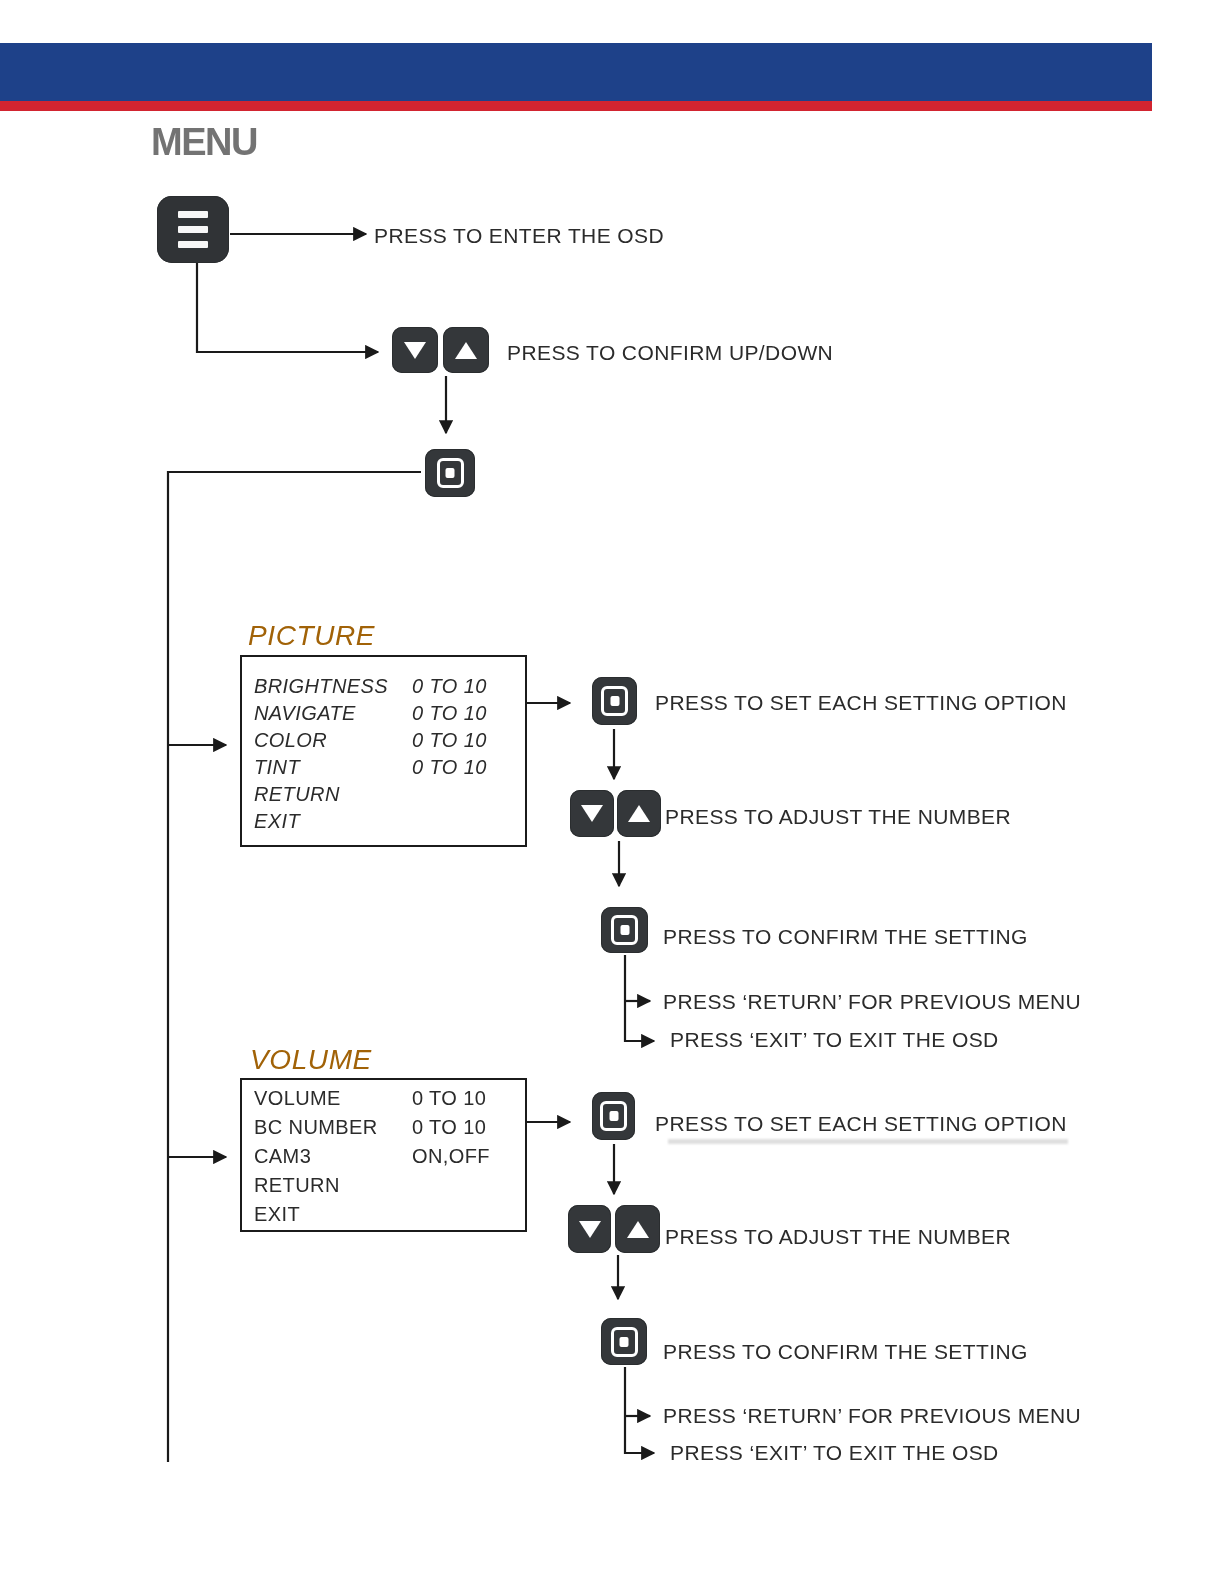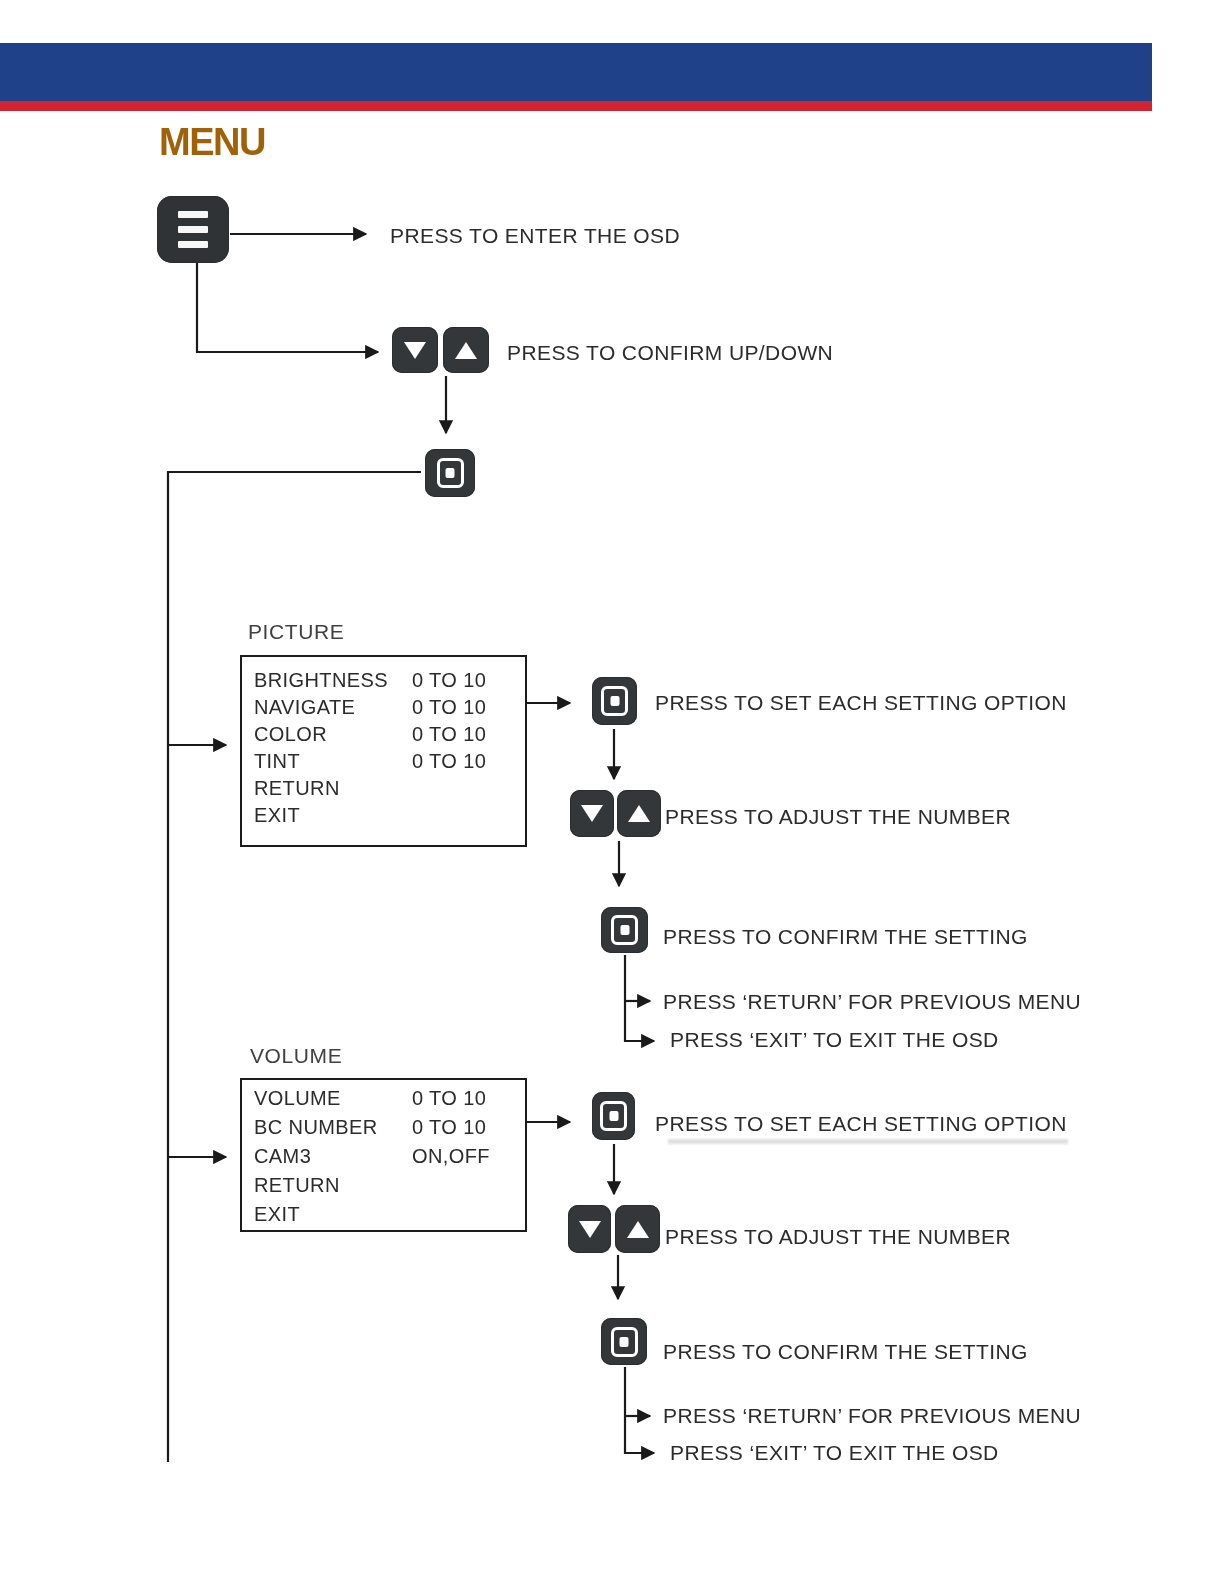--- a/index.html
+++ b/index.html
@@ -3,22 +3,22 @@
 <meta charset="utf-8">
 <style>
   html,body{margin:0;padding:0;background:#ffffff;}
   body{font-family:"Liberation Sans","DejaVu Sans",sans-serif;}
   #page{position:relative;width:1224px;height:1584px;background:#ffffff;overflow:hidden;}
 
   
   .header-bar{position:absolute;left:0;top:43px;width:1152px;height:58px;background:#1e4189;}
   .header-stripe{position:absolute;left:0;top:101px;width:1152px;height:10px;background:#d22430;}
 
-  .page-title{position:absolute;left:159px;top:121px;font-size:38px;font-weight:bold;
-    letter-spacing:-1.5px;color:#a16207;}
+  .page-title{position:absolute;left:151px;top:121px;font-size:38px;font-weight:bold;
+    letter-spacing:-1.5px;color:#737373;}
 
   
   svg.wires{position:absolute;left:0;top:0;width:1224px;height:1584px;}
 
   
   .btn{position:absolute;background:#34373a;border-radius:10px;display:flex;
        align-items:center;justify-content:center;box-shadow:inset 0 0 0 1px #2a2d2f;}
   .btn.big{border-radius:15px;background:#303336;}
 
   .hamburger-icon{display:flex;flex-direction:column;gap:8px;}
@@ -34,25 +34,25 @@
     transform:translate(-50%,-50%);background:#ffffff;border-radius:2px;}
 
   
   .flabel{position:absolute;font-size:21px;line-height:26px;color:#2b2b2b;letter-spacing:0.4px;white-space:nowrap;}
 
   
   .menu-box{position:absolute;box-sizing:border-box;border:2px solid #1b1b1b;background:#ffffff;}
   .menu-box .rows{padding-left:12px;}
   .menu-row{display:flex;font-size:20px;color:#2b2b2b;letter-spacing:0.4px;white-space:nowrap;}
   .menu-row .name{width:158px;flex:0 0 auto;}
-  #picture-box .rows{padding-top:10px;}
+  #picture-box .rows{padding-top:16px;font-style:italic;}
   #picture-box .menu-row{height:27px;line-height:27px;}
   #volume-box .rows{padding-top:4px;}
   #volume-box .menu-row{height:29px;line-height:29px;}
-  .box-label{position:absolute;font-size:21px;color:#404040;letter-spacing:0.6px;}
+  .box-label{position:absolute;font-size:28px;color:#a16207;letter-spacing:0.6px;font-style:italic;}
 
   
   .scan-streak{position:absolute;left:668px;top:1139px;width:400px;height:5px;
     background:rgba(150,150,150,0.30);filter:blur(1px);}
 </style>
 </head>
 <body>
 
 <div id="page">
 
@@ -101,21 +101,21 @@
     </g>
   </svg>
 
   <div class="btn big" style="left:157px;top:196px;width:72px;height:67px;">
     <span class="hamburger-icon">
         <i></i>
         <i></i>
         <i></i>
       </span>
   </div>
-  <div class="flabel" style="left:390px;top:223px;">PRESS TO ENTER THE OSD</div>
+  <div class="flabel" style="left:374px;top:223px;">PRESS TO ENTER THE OSD</div>
 
   <div class="btn" style="left:392px;top:327px;width:46px;height:46px;">
     <span class="tri-down"></span>
   </div>
   <div class="btn" style="left:443px;top:327px;width:46px;height:46px;">
     <span class="tri-up"></span>
   </div>
   <div class="flabel" style="left:507px;top:340px;">PRESS TO CONFIRM UP/DOWN</div>
 
   <div class="btn" style="left:425px;top:449px;width:50px;height:48px;">

